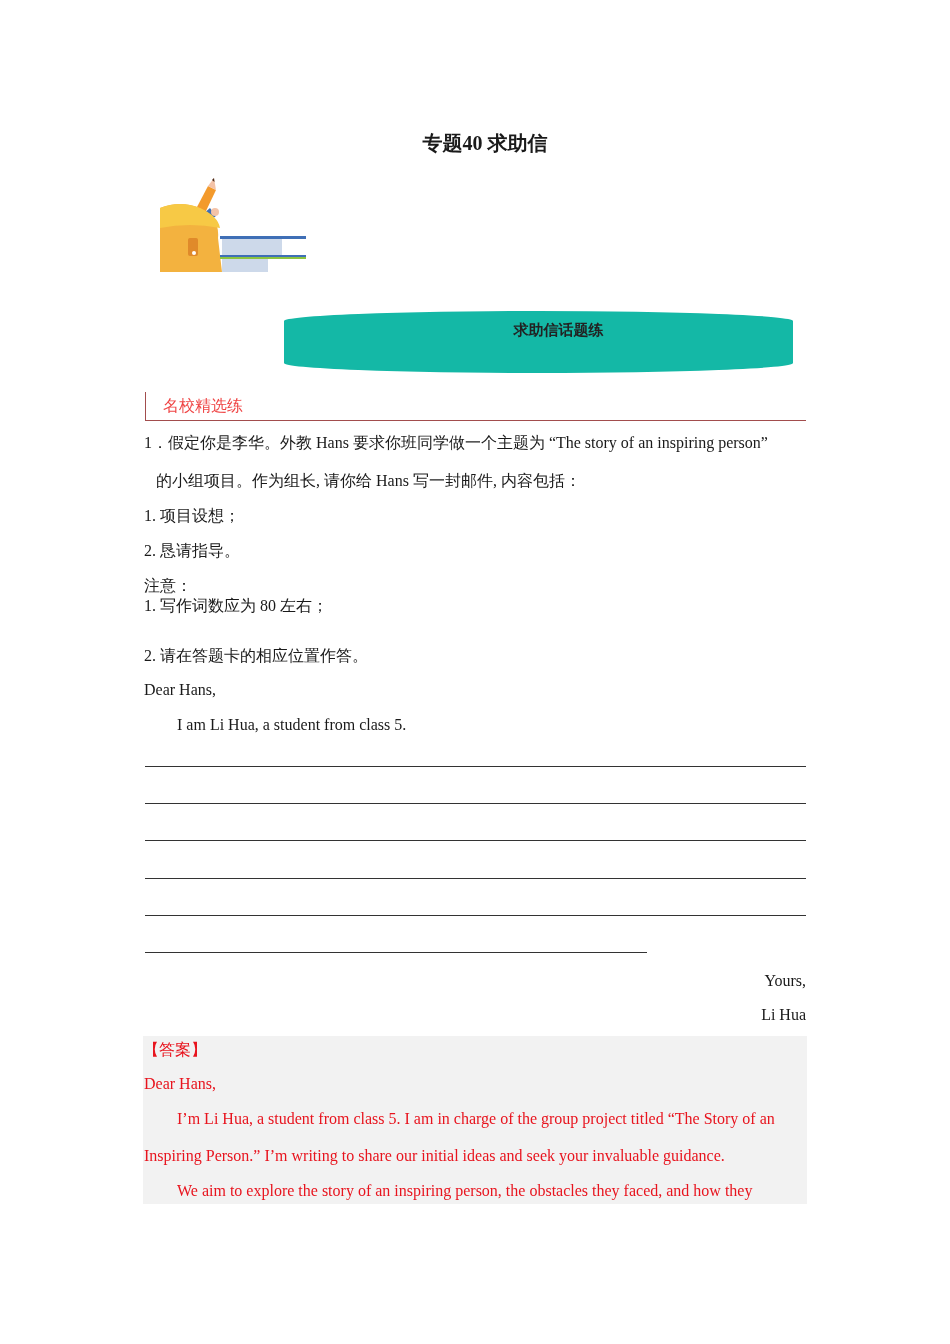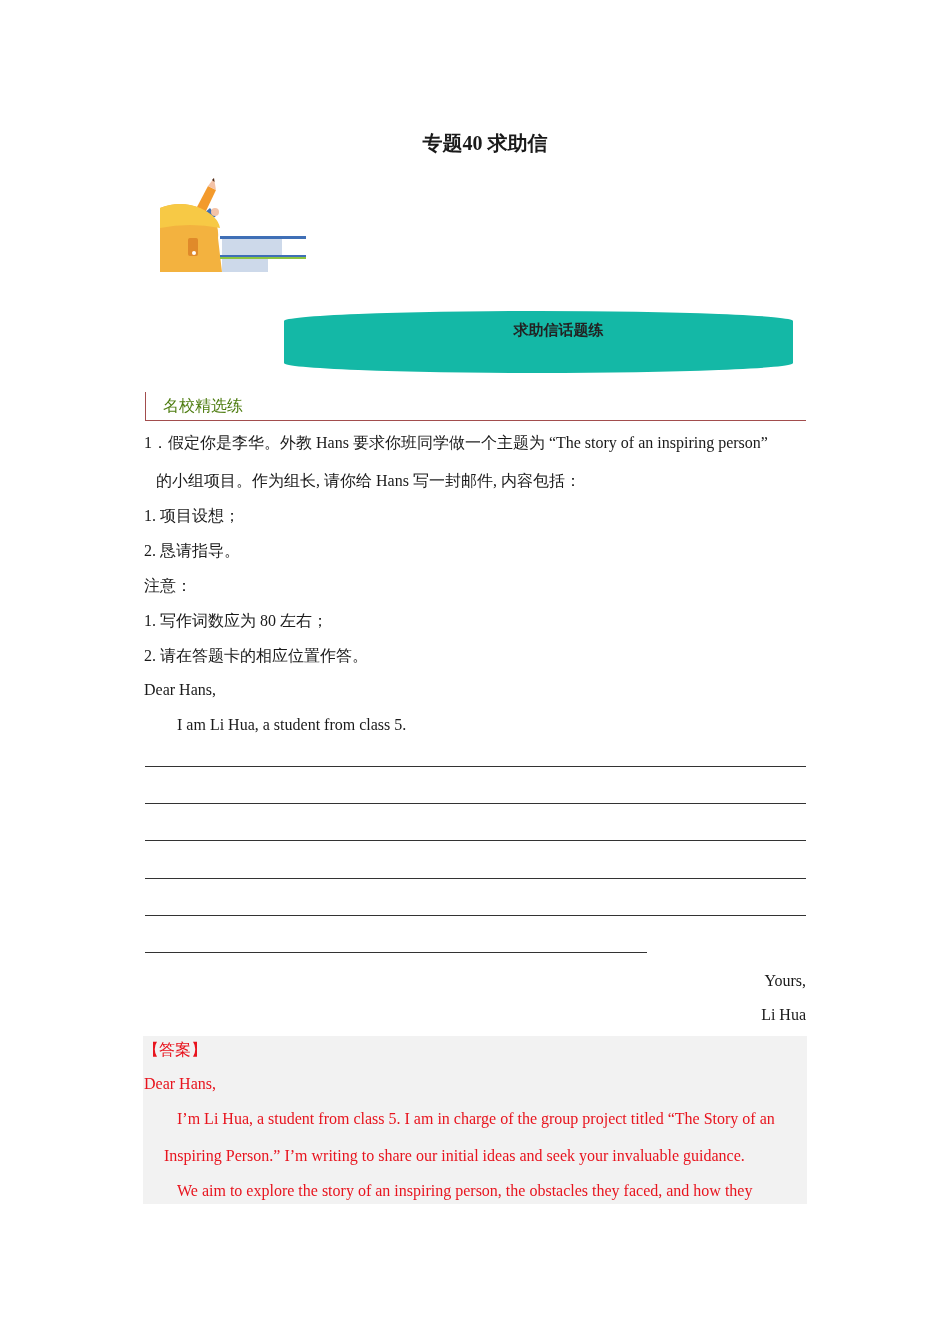--- a/index.html
+++ b/index.html
@@ -8,21 +8,21 @@
   .title { position: absolute; left: 0; width: 950px; top: 130px; text-align: center;
            font-size: 20px; font-weight: bold; letter-spacing: 0px; padding-left: 20px; box-sizing: border-box; }
   .illustration { position: absolute; left: 160px; top: 178px; width: 148px; height: 94px; }
   .banner { position: absolute; left: 284px; top: 311px; width: 509px; height: 62px;
             background: #14b8a6; border-radius: 50% / 10px; }
   .banner-text { position: absolute; left: 0; right: 0; top: 10px; text-align: center; padding-left: 40px;
                  font-family: "DejaVu Sans", "Liberation Sans", sans-serif; font-weight: bold; font-size: 15px; color: #222; }
   .section-head { position: absolute; left: 145px; top: 392px; width: 661px; height: 29px;
                   border-left: 1px solid #a24d4d; border-bottom: 1px solid #a24d4d; box-sizing: border-box; }
   .section-head span { position: absolute; left: 17px; top: 4px; font-family: "DejaVu Sans", sans-serif;
-                       font-size: 16px; color: #4d7c0f; }
+                       font-size: 16px; color: #ef4444; }
   .line { position: absolute; left: 144px; font-size: 16px; line-height: 20px; white-space: nowrap; }
   .indent { padding-left: 33px; }
   .blank { position: absolute; left: 145px; height: 0; border-top: 1px solid #333; }
   .right { position: absolute; right: 144px; font-size: 16px; line-height: 20px; text-align: right; }
   .answer-box { position: absolute; left: 143px; top: 1036px; width: 664px; height: 168px; background: #f2f2f2; }
   .red { color: #e8141e; }
 </style>
 </head>
 <body>
 
@@ -55,33 +55,33 @@
 
 <div class="section-head">
   <span>名校精选练</span>
 </div>
 
 <div class="line" style="top:433px;">1．假定你是李华。外教 Hans 要求你班同学做一个主题为 “The story of an inspiring person”</div>
 <div class="line" style="top:471px;margin-left:12px;">的小组项目。作为组长, 请你给 Hans 写一封邮件, 内容包括：</div>
 <div class="line" style="top:506px;">1. 项目设想；</div>
 <div class="line" style="top:541px;">2. 恳请指导。</div>
 <div class="line" style="top:576px;">注意：</div>
-<div class="line" style="top:611px;text-align:center;">1. 写作词数应为 80 左右；</div>
+<div class="line" style="top:596px;text-align:center;">1. 写作词数应为 80 左右；</div>
 <div class="line" style="top:646px;">2. 请在答题卡的相应位置作答。</div>
 <div class="line" style="top:680px;">Dear Hans,</div>
 <div class="line indent" style="top:715px;">I am Li Hua, a student from class 5.</div>
 
 <div class="blank" style="top:766px; width:661px;"></div>
 <div class="blank" style="top:803px; width:661px;"></div>
 <div class="blank" style="top:840px; width:661px;"></div>
 <div class="blank" style="top:878px; width:661px;"></div>
 <div class="blank" style="top:915px; width:661px;"></div>
 <div class="blank" style="top:952px; width:502px;"></div>
 
 <div class="right" style="top:971px;">Yours,</div>
 <div class="right" style="top:1005px;">Li Hua</div>
 
 <div class="answer-box"></div>
 <div class="line red" style="top:1040px; left:143px;">【答案】</div>
 <div class="line red" style="top:1074px;">Dear Hans,</div>
 <div class="line red indent" style="top:1109px;">I’m Li Hua, a student from class 5. I am in charge of the group project titled “The Story of an</div>
-<div class="line red" style="top:1146px;margin-left:20px;">Inspiring Person.” I’m writing to share our initial ideas and seek your invaluable guidance.</div>
+<div class="line red" style="top:1146px;">Inspiring Person.” I’m writing to share our initial ideas and seek your invaluable guidance.</div>
 <div class="line red indent" style="top:1181px;">We aim to explore the story of an inspiring person, the obstacles they faced, and how they</div>
 
 </body></html>

